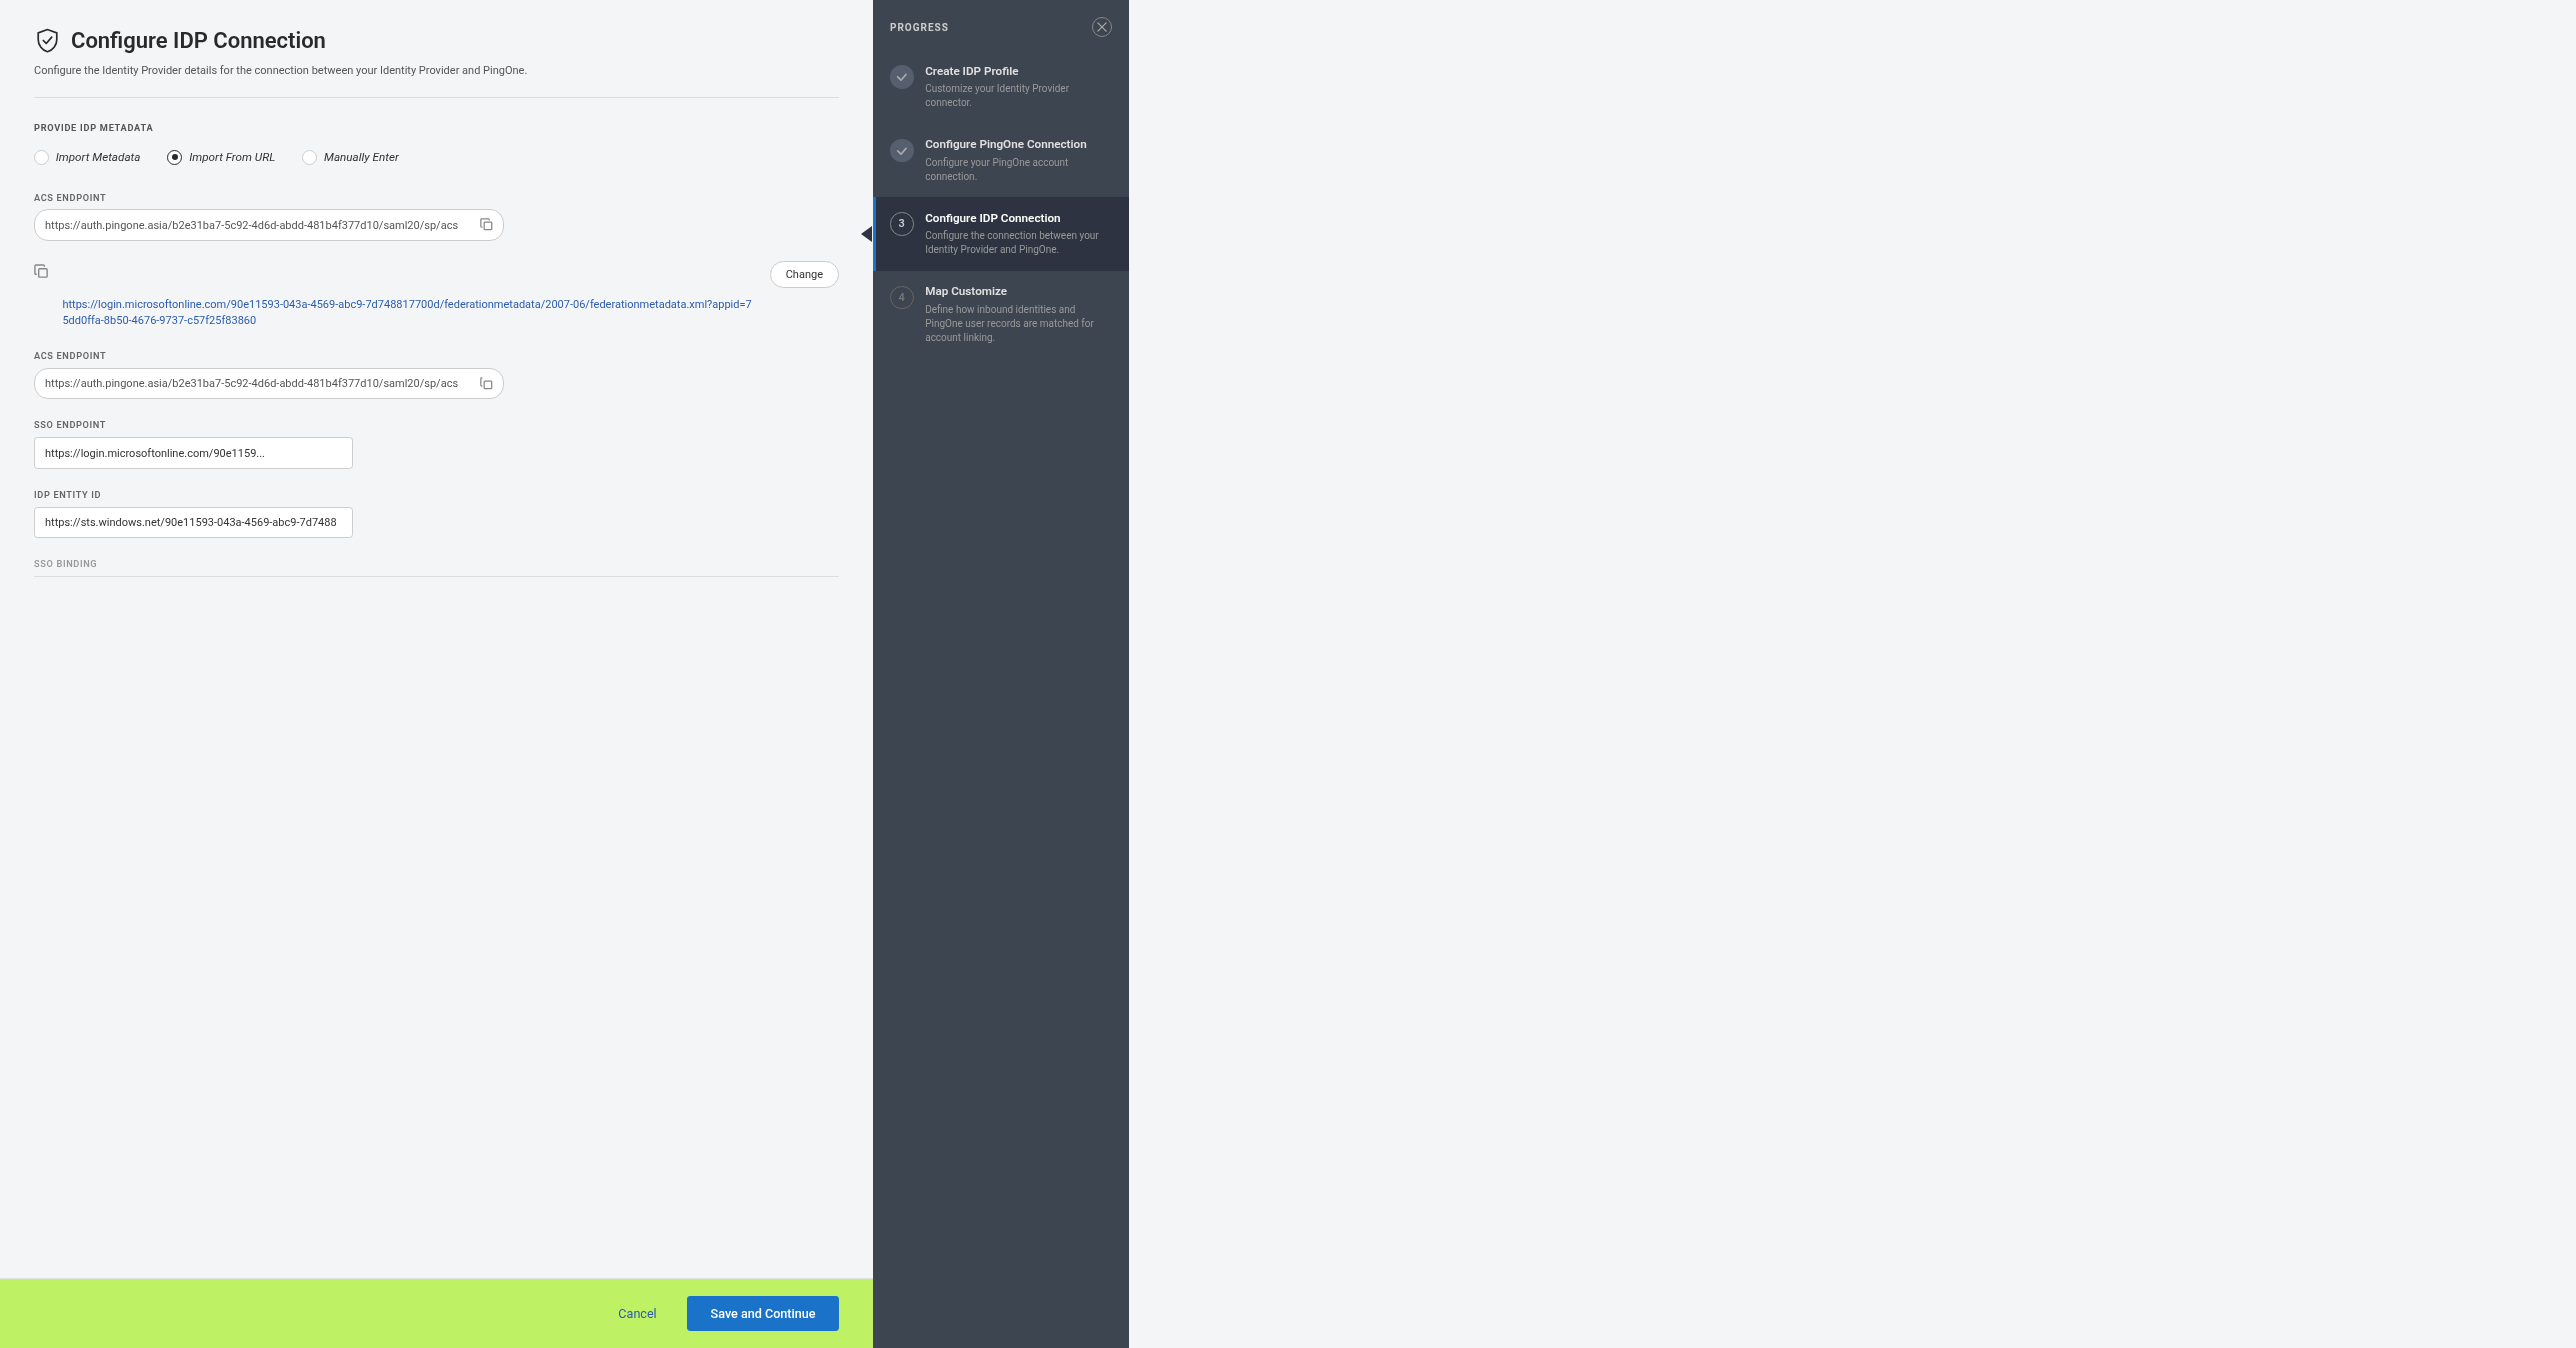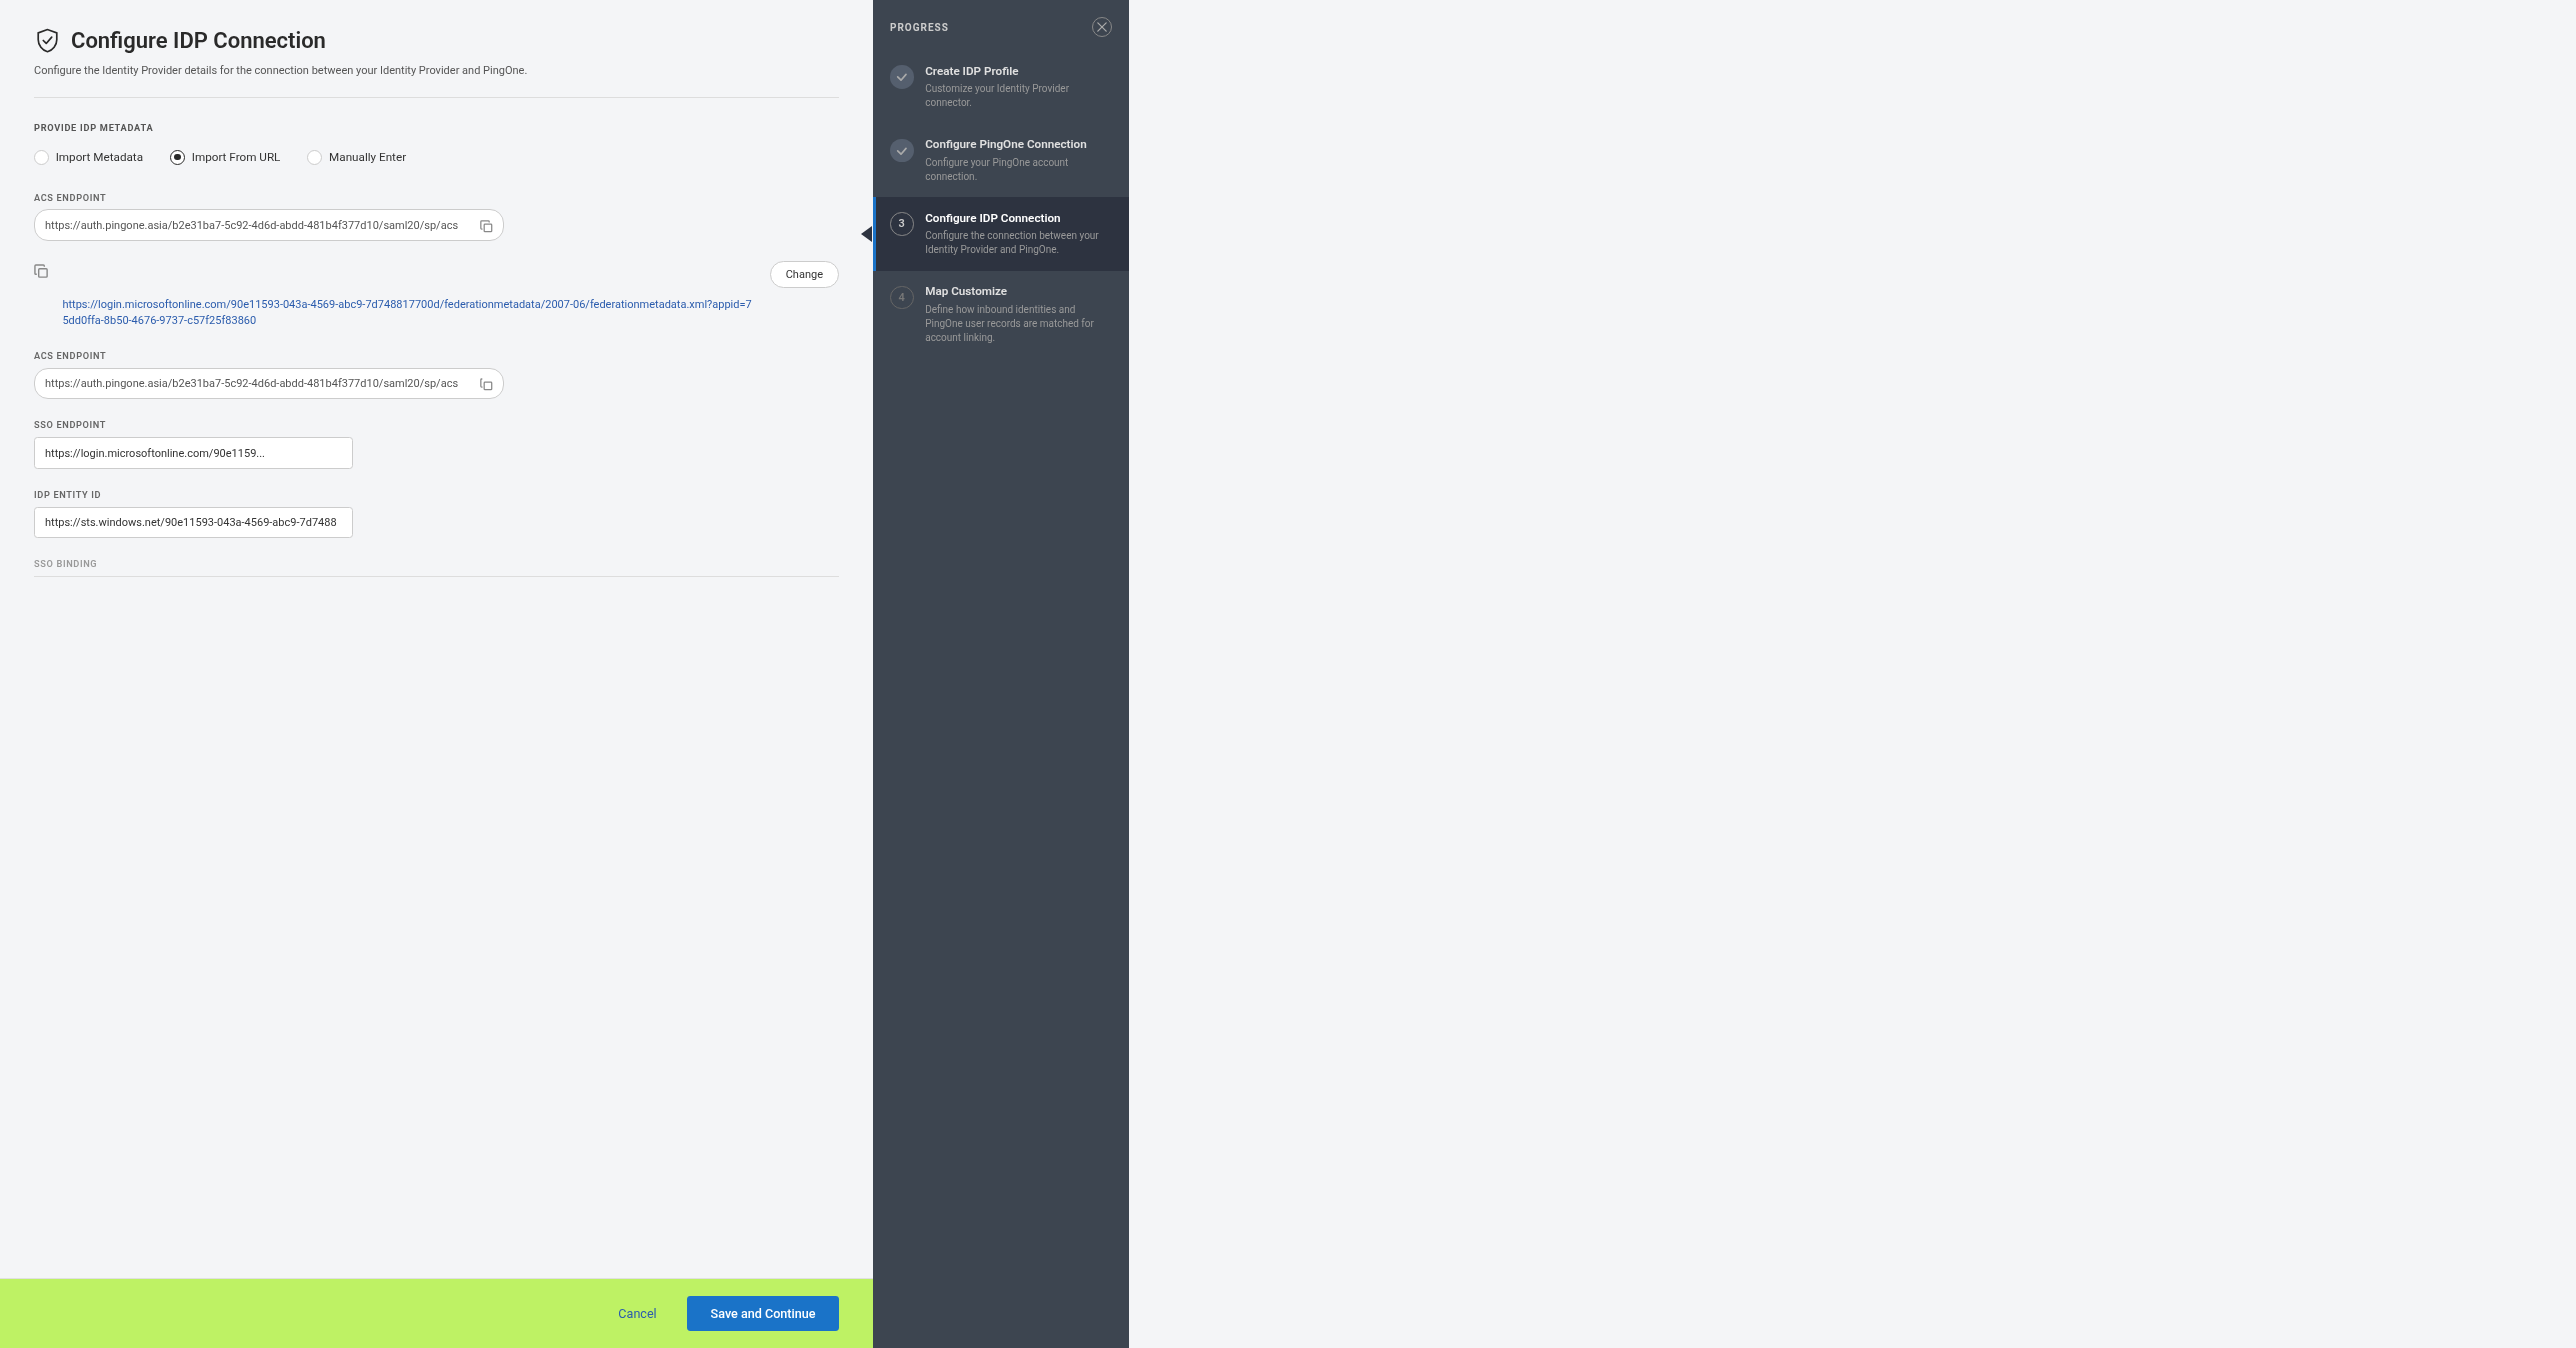--- a/index.html
+++ b/index.html
@@ -67,20 +67,21 @@
       align-items: center;
       gap: 27px;
       margin-bottom: 27px;
     }
 
     .radio-option {
       display: flex;
       align-items: center;
       gap: 6.7px;
       cursor: pointer;
+      font-style: italic;
     }
 
     .radio-circle {
       width: 15px;
       height: 15px;
       border-radius: 50%;
       border: 1.7px solid #ccc;
       background: #fff;
       display: flex;
       align-items: center;
@@ -114,21 +115,21 @@
       font-size: 9.2px;
       font-weight: 600;
       color: #666;
       letter-spacing: 0.07em;
       text-transform: uppercase;
       margin-bottom: 6.7px;
     }
 
     .input-with-copy {
       display: flex;
-      align-items: flex-end;
+      align-items: center;
       border: 0.8px solid #ccc;
       border-radius: 14px;
       background: #fff;
       max-width: 470px;
     }
 
     .input-with-copy input {
       flex: 1;
       border: none;
       outline: none;

